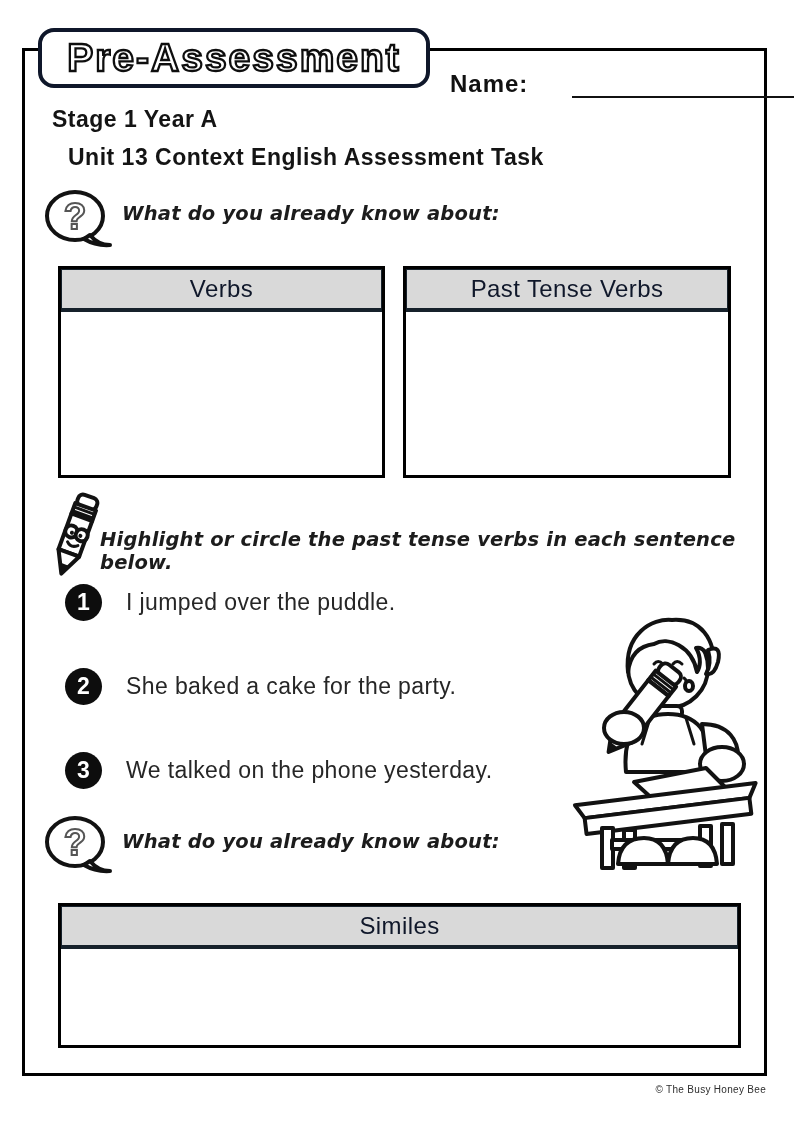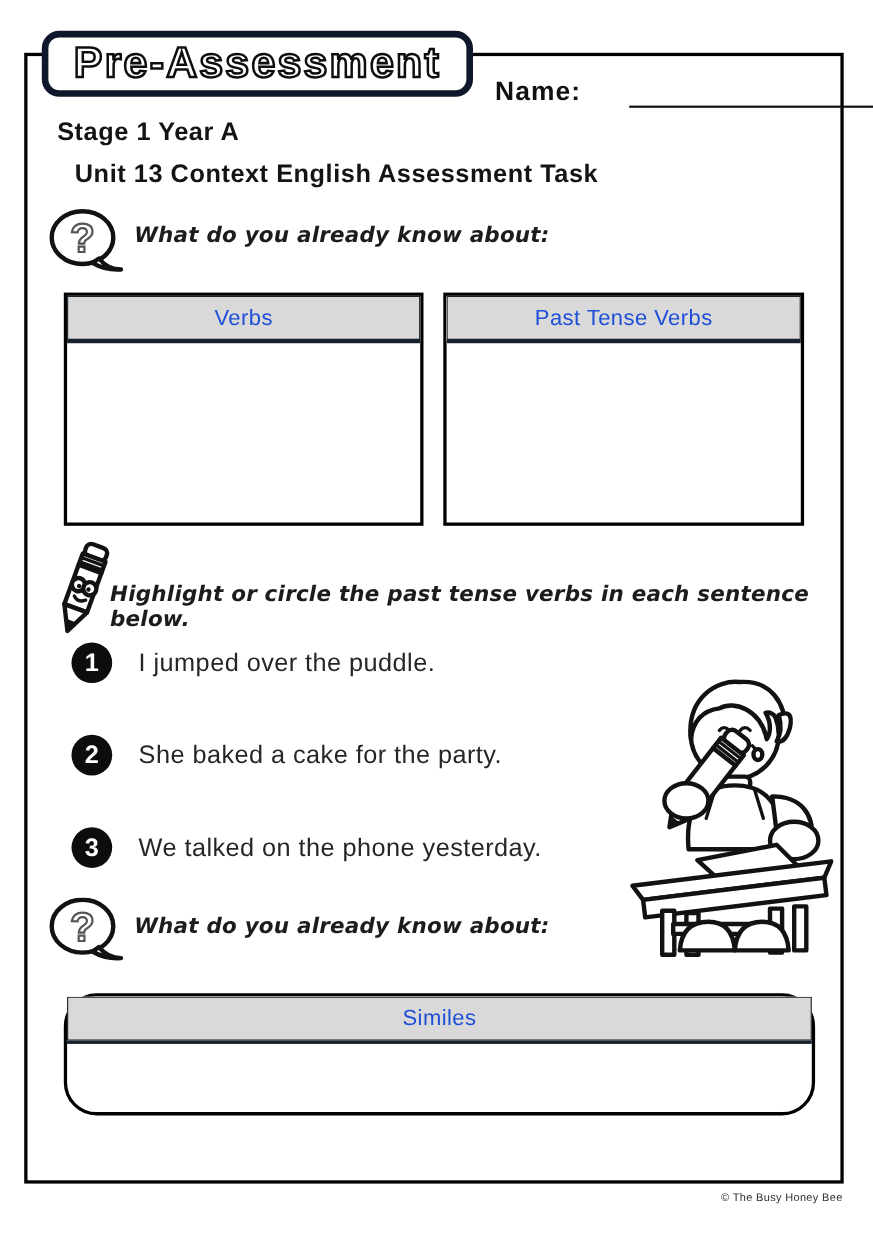--- a/index.html
+++ b/index.html
@@ -2,42 +2,42 @@
 <html><head>
 <meta charset="utf-8">
 <style>
   html,body{margin:0;padding:0;background:#fff;}
   .sheet{position:relative;width:794px;height:1122px;background:#fff;overflow:hidden;
          font-family:"Liberation Sans",sans-serif;color:#1a1a1a;}
   .page-border{position:absolute;left:22px;top:48px;width:745px;height:1028px;
                border:3px solid #000;box-sizing:border-box;}
   
   .banner{position:absolute;left:38px;top:28px;width:392px;height:60px;background:#fff;
-          border:6px solid #0f172a;border-radius:16px;box-sizing:border-box;
+          border:4px solid #0f172a;border-radius:16px;box-sizing:border-box;
           display:flex;align-items:center;justify-content:center;z-index:5;}
   .banner-text{font-size:39px;font-weight:800;letter-spacing:2px;color:#111;}
   @supports (-webkit-text-stroke: 1px black){
     .banner-text{color:#fff;-webkit-text-stroke:2.3px #0e0e0e;}
   }
   
   .name-row{position:absolute;left:450px;top:70px;display:flex;align-items:flex-end;z-index:6;gap:36px;}
   .name-label{font-size:24px;font-weight:600;letter-spacing:1px;color:#111;}
   .name-line{display:inline-block;width:232px;height:26px;border-bottom:2px solid #111;margin-left:8px;}
   
   .h-stage{position:absolute;left:52px;top:106px;font-size:23px;font-weight:800;letter-spacing:.5px;color:#141414;text-align:center;}
   .h-unit{position:absolute;left:68px;top:144px;font-size:23px;font-weight:800;letter-spacing:.5px;color:#141414;}
   
   .prompt-icon{position:absolute;}
   .handwrite{position:absolute;font-family:"DejaVu Sans",sans-serif;font-style:italic;
              font-size:19.5px;font-weight:700;color:#1c1c1c;letter-spacing:.2px;}
   
   .qbox{position:absolute;border:3px solid #000;box-sizing:border-box;background:#fff;}
   .qbox-header{height:43px;background:#d9d9d9;border-bottom:3px solid #16212b;box-sizing:border-box;
                display:flex;align-items:center;justify-content:center;
-               font-size:20px;color:#1d4ed8;letter-spacing:.4px;
+               font-size:24px;color:#0f172a;letter-spacing:.4px;
                box-shadow:inset 0 0 0 1px #16212b;}
   .qbox-body{flex:1;}
   
   .sentence-row{position:absolute;display:flex;align-items:center;gap:24px;}
   .num-badge{width:37px;height:37px;border-radius:50%;background:#0d0d0d;color:#fff;
              display:flex;align-items:center;justify-content:center;
              font-size:23px;font-weight:800;flex:0 0 auto;}
   .sentence-text{font-size:23px;color:#262626;letter-spacing:.4px;}
   .footer{position:absolute;right:28px;top:1084px;font-size:10px;color:#2e2e2e;
           font-weight:400;letter-spacing:.3px;}
@@ -164,21 +164,21 @@
     <path class="ln" d="M96,252 q2,-26 25,-26 q22,0 24,26 Z" stroke-width="4"></path>
   </svg>
 
   <svg class="prompt-icon" style="left:44px;top:816px;" width="72" height="58" viewBox="0 0 72 58">
     <ellipse class="ln" cx="31" cy="26" rx="28" ry="24" stroke-width="3"></ellipse>
     <path class="ln" d="M46,45 Q54,55 66,55 Q52,56 40,49 Z" stroke-width="3"></path>
     <text x="31" y="39" text-anchor="middle" font-size="37" font-weight="bold" font-family="Liberation Sans, sans-serif" fill="#fff" stroke="#555" stroke-width="2">?</text>
   </svg>
   <div class="handwrite" style="left:122px;top:830px;">What do you already know about:</div>
 
-  <div class="qbox" style="left:58px;top:903px;width:683px;height:111px;display:flex;flex-direction:column;border-radius:30px;">
+  <div class="qbox" style="left:58px;top:903px;width:683px;height:145px;display:flex;flex-direction:column;">
     <div class="qbox-header">
       <span>Similes</span>
     </div>
     <div class="qbox-body"></div>
   </div>
 
   <div class="footer">© The Busy Honey Bee</div>
 </div>
 
 </body></html>

